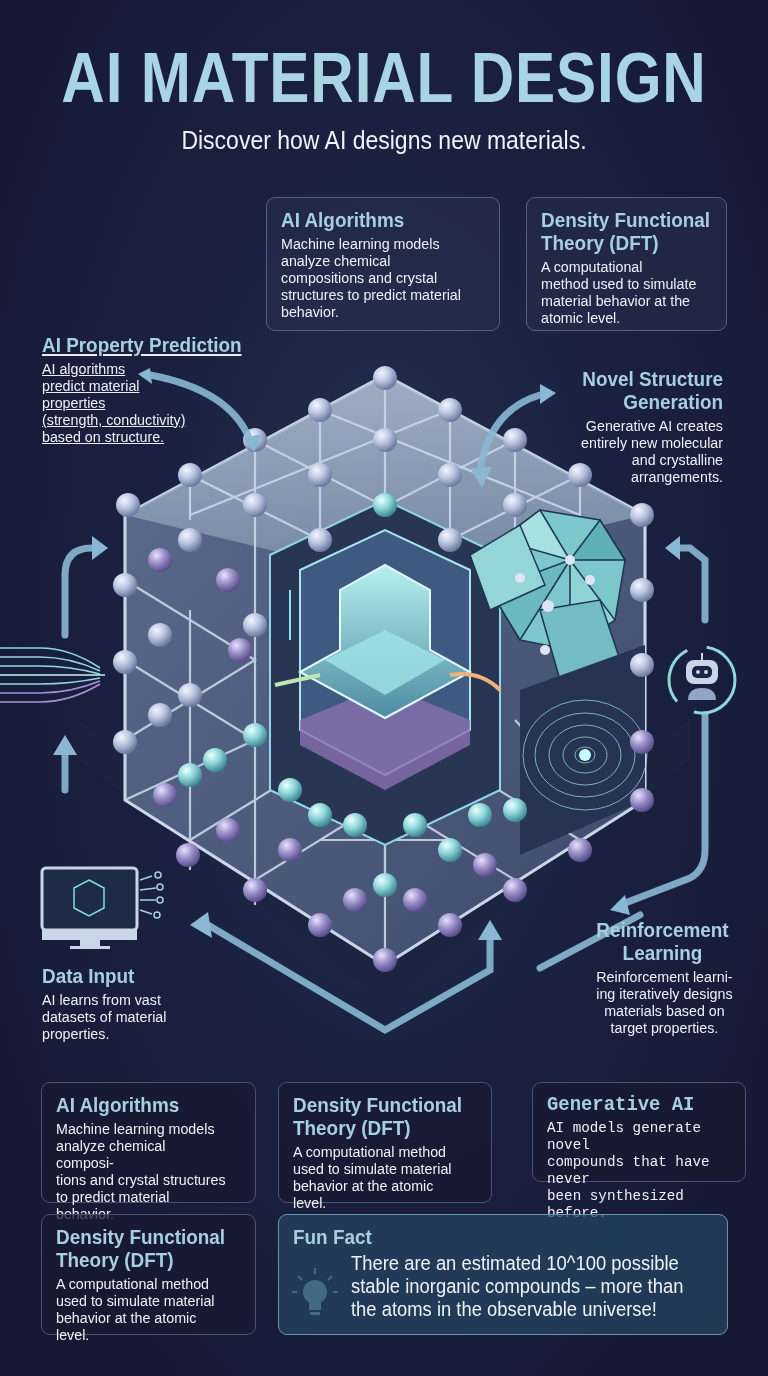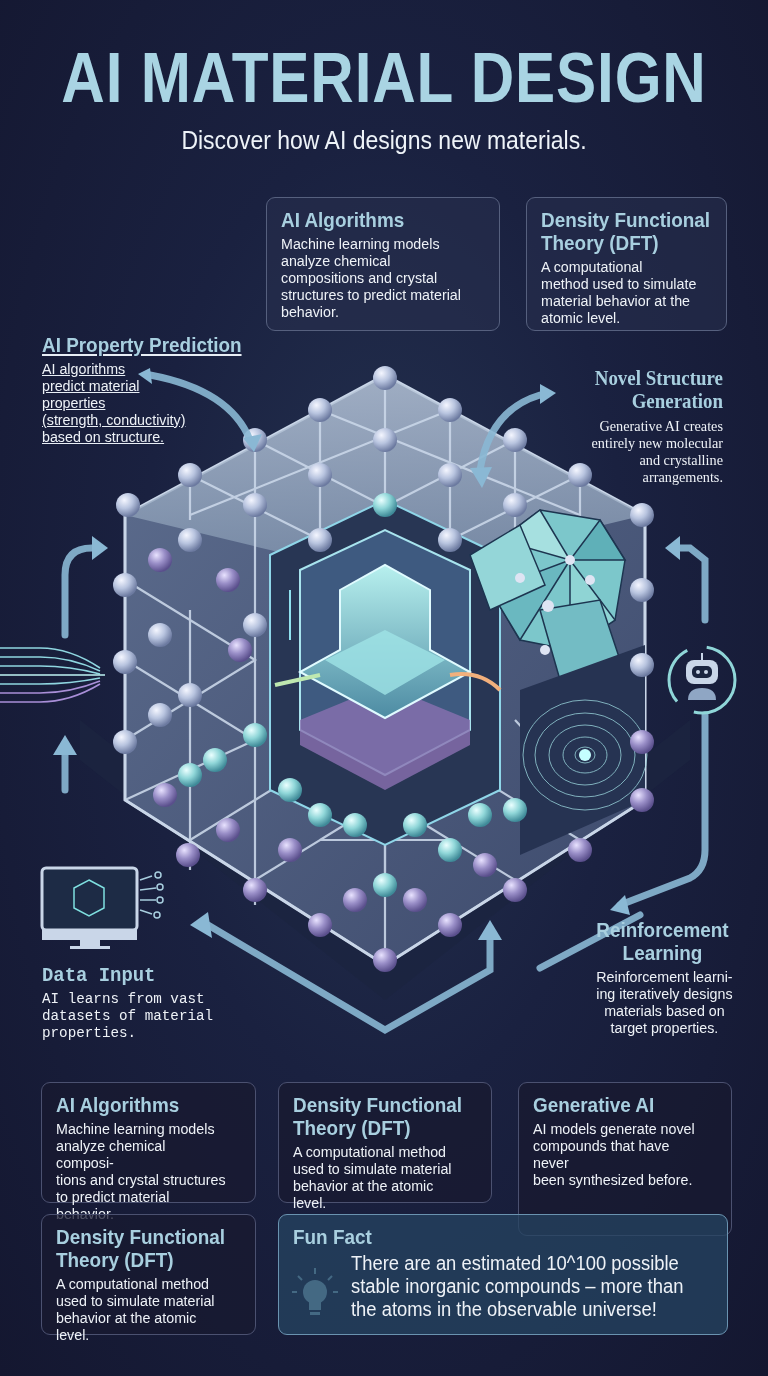--- a/index.html
+++ b/index.html
@@ -294,34 +294,34 @@
   <div class="h">AI Property Prediction</div>
   <div class="b">
     <div>AI algorithms</div>
     <div>predict material</div>
     <div>properties</div>
     <div>(strength, conductivity)</div>
     <div>based on structure.</div>
   </div>
 </div>
 
-<div class="label right" style="left:520px;top:367px;width:203px;font-family:Liberation Serif, serif;">
+<div class="label right" style="left:520px;top:367px;width:203px;">
   <div class="h">
     <div>Novel Structure</div>
     <div>Generation</div>
   </div>
   <div class="b">
     <div>Generative AI creates</div>
     <div>entirely new molecular</div>
     <div>and crystalline</div>
     <div>arrangements.</div>
   </div>
 </div>
 
-<div class="label" style="left:42px;top:964px;width:200px;font-family:Liberation Mono, monospace;">
+<div class="label" style="left:42px;top:964px;width:200px;">
   <div class="h">Data Input</div>
   <div class="b">
     <div>AI learns from vast</div>
     <div>datasets of material</div>
     <div>properties.</div>
   </div>
 </div>
 
 <div class="label" style="left:577px;top:918px;width:190px;text-align:center;">
   <div class="h">
@@ -349,21 +349,21 @@
   <div class="h">
     <div>Density Functional</div>
     <div>Theory (DFT)</div>
   </div>
   <div class="b">
     <div>A computational method</div>
     <div>used to simulate material</div>
     <div>behavior at the atomic level.</div>
   </div>
 </div>
-<div class="card dark" style="left:518px;top:1082px;width:214px;height:154px;">
+<div class="card dark" style="left:532px;top:1082px;width:214px;height:100px;font-family:Liberation Mono, monospace;">
   <div class="h">Generative AI</div>
   <div class="b">
     <div>AI models generate novel</div>
     <div>compounds that have never</div>
     <div>been synthesized before.</div>
   </div>
 </div>
 <div class="card dark" style="left:41px;top:1214px;width:215px;height:121px;">
   <div class="h">
     <div>Density Functional</div>

